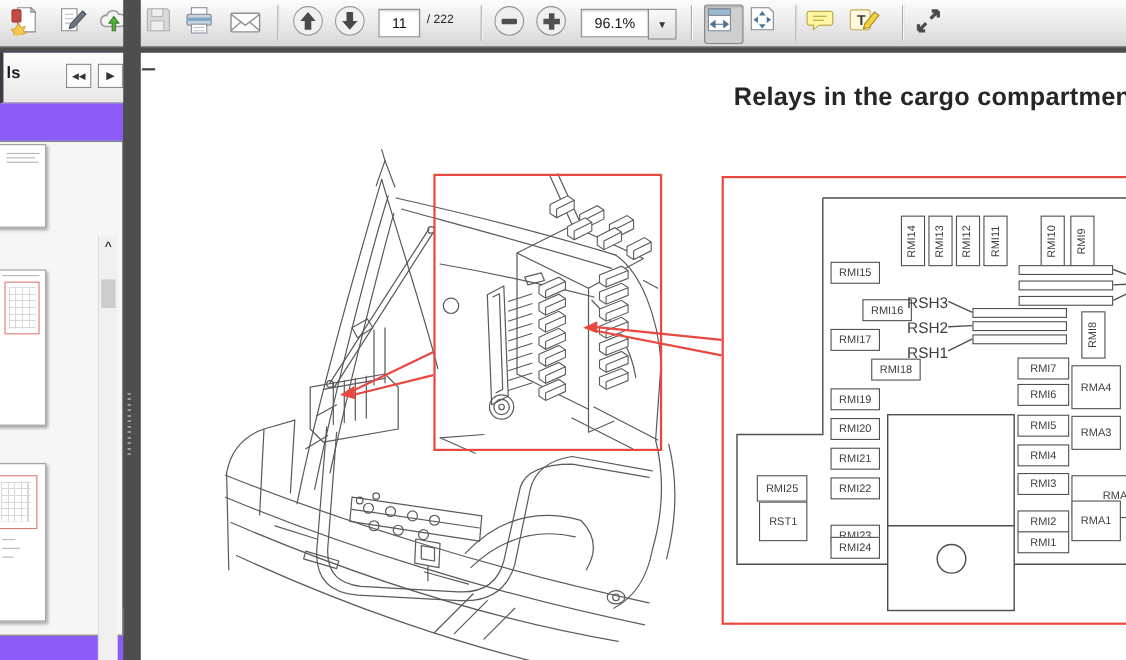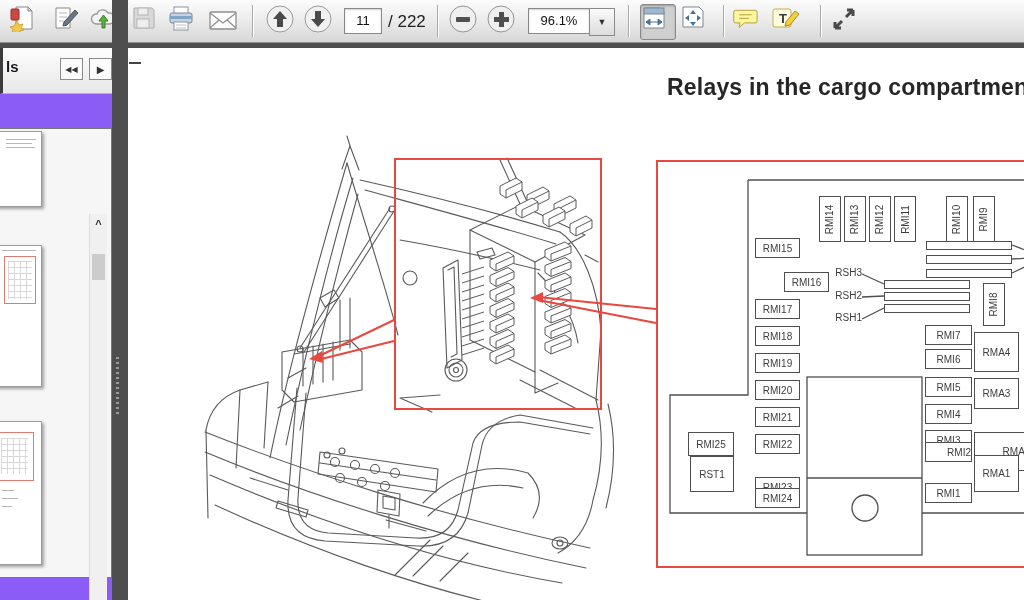--- a/index.html
+++ b/index.html
@@ -4,21 +4,21 @@
 <style>
   html,body{margin:0;padding:0;}
   body{width:1024px;height:600px;overflow:hidden;font-family:"Liberation Sans",sans-serif;background:#4e4e4e;position:relative;}
   .abs{position:absolute;}
   
   #toolbar{left:0;top:0;width:1024px;height:42px;background:linear-gradient(#fcfcfc,#e9e9e9 55%,#d7d7d7);border-bottom:1px solid #8f8f8f;}
   .tbtn{position:absolute;top:4px;width:34px;height:34px;display:flex;align-items:center;justify-content:center;border-radius:3px;}
   .tbtn.active{background:#cfcfcf;border:1px solid #8a8a8a;box-shadow:inset 0 1px 2px rgba(0,0,0,.25);}
   .tsep{position:absolute;top:5px;width:1px;height:32px;background:#aaa;border-right:1px solid #fff;}
   #page-num-box{left:344px;top:8px;width:36px;height:24px;background:#fff;border:1px solid #8a8a8a;box-shadow:inset 0 1px 2px rgba(0,0,0,.2);text-align:center;font-size:13px;line-height:24px;color:#111;}
-  #page-total{left:388px;top:12px;font-size:17px;color:#222;}
+  #page-total{left:388px;top:12px;font-size:11px;color:#222;}
   #zoom-box{left:528px;top:8px;width:60px;height:24px;background:#fff;border:1px solid #8a8a8a;box-shadow:inset 0 1px 2px rgba(0,0,0,.2);text-align:center;font-size:13px;line-height:24px;color:#111;}
   #zoom-drop{left:589px;top:8px;width:24px;height:26px;background:linear-gradient(#fafafa,#ddd);border:1px solid #8a8a8a;display:flex;align-items:center;justify-content:center;font-size:9px;color:#333;}
   
   #sidebar{left:0;top:48px;width:112px;height:552px;background:#8b5cf6;}
   #sb-head{left:0;top:0;width:112px;height:45px;background:linear-gradient(#fdfdfd,#e8e8e8);border-bottom:1px solid #b5b5b5;border-left:3px solid #3c3c3c;}
   #sb-label{left:3px;top:10px;font-size:15px;font-weight:bold;color:#18181f;}
   .sb-btn{position:absolute;top:10px;width:21px;height:20px;background:#fcfcfc;border:1px solid #8b8b8b;display:flex;align-items:center;justify-content:center;font-size:10px;color:#333;}
   #thumb-panel{left:-4px;top:80px;width:114px;height:448px;background:#f6f6f6;border:1px solid #787878;}
   .thumb{position:absolute;left:-10px;width:53px;background:#fff;border:1px solid #9b9b9b;box-shadow:2px 2px 3px rgba(0,0,0,.35);}
   .tline{position:absolute;height:1px;background:#b6b6b6;}
@@ -33,21 +33,21 @@
   #splitter-dots{left:4px;top:357px;width:3px;height:60px;background:repeating-linear-gradient(#9a9a9a 0 2px,transparent 2px 5px);}
   
   #page{left:128px;top:48px;width:896px;height:552px;background:#fff;overflow:hidden;}
   #doc-title{left:539px;top:26px;font-size:23px;font-weight:bold;color:#262626;white-space:nowrap;letter-spacing:.2px;}
   #tickmark{left:1px;top:14px;width:12px;height:2px;background:#444;}
   
   #red-big{left:528px;top:112px;width:520px;height:404px;border:2px solid #e8483f;}
   #red-small{left:266px;top:110px;width:204px;height:248px;border:2px solid #e8483f;}
   .rbox{position:absolute;background:#fff;border:1px solid #4f4f4f;display:flex;align-items:center;justify-content:center;font-size:10px;color:#3d3d3d;}
   .rbox.vert span{transform:rotate(-90deg);white-space:nowrap;}
-  .rshlab{position:absolute;font-size:10px;color:#3d3d3d;width:44px;text-align:right;}
+  .rshlab{position:absolute;font-size:14px;color:#3d3d3d;width:44px;text-align:right;}
   .bar{position:absolute;background:#fff;border:1px solid #4f4f4f;height:7px;}
   svg{position:absolute;left:0;top:0;}
 </style>
 </head>
 <body>
 
 <div id="toolbar" class="abs">
   <div class="tbtn" style="left:8px">
     <svg width="28" height="28" viewBox="0 0 28 28">
       <path d="M8 3 h12 l4 4 v18 h-16 z" fill="#fff" stroke="#8a8a8a"></path>
@@ -351,21 +351,21 @@
       </div>
       <div class="rbox" style="left: 627px; top: 190px; width: 43px; height: 18px;">
         <span>RMI15</span>
       </div>
       <div class="rbox" style="left: 627px; top: 224px; width: 43px; height: 18px; margin-left: 29px;">
         <span>RMI16</span>
       </div>
       <div class="rbox" style="left: 627px; top: 251px; width: 43px; height: 18px;">
         <span>RMI17</span>
       </div>
-      <div class="rbox" style="left: 627px; top: 278px; width: 43px; height: 18px;">
+      <div class="rbox" style="left: 664px; top: 278px; width: 43px; height: 18px;">
         <span>RMI18</span>
       </div>
       <div class="rbox" style="left: 627px; top: 305px; width: 43px; height: 18px;">
         <span>RMI19</span>
       </div>
       <div class="rbox" style="left: 627px; top: 332px; width: 43px; height: 18px;">
         <span>RMI20</span>
       </div>
       <div class="rbox" style="left: 627px; top: 359px; width: 43px; height: 18px;">
         <span>RMI21</span>
@@ -387,21 +387,21 @@
       </div>
       <div class="rbox" style="left: 797px; top: 329px; width: 45px; height: 18px;">
         <span>RMI5</span>
       </div>
       <div class="rbox" style="left: 797px; top: 356px; width: 45px; height: 18px;">
         <span>RMI4</span>
       </div>
       <div class="rbox" style="left: 797px; top: 382px; width: 45px; height: 18px;">
         <span>RMI3</span>
       </div>
-      <div class="rbox" style="left: 797px; top: 394px; width: 45px; height: 18px; justify-content: flex-end;">
+      <div class="rbox" style="left: 797px; top: 416px; width: 45px; height: 18px;">
         <span>RMI2</span>
       </div>
       <div class="rbox" style="left: 797px; top: 435px; width: 45px; height: 18px;">
         <span>RMI1</span>
       </div>
       <div class="rbox" style="left: 846px; top: 284px; width: 43px; height: 38px;">
         <span>RMA4</span>
       </div>
       <div class="rbox" style="left: 846px; top: 330px; width: 43px; height: 29px;">
         <span>RMA3</span>

